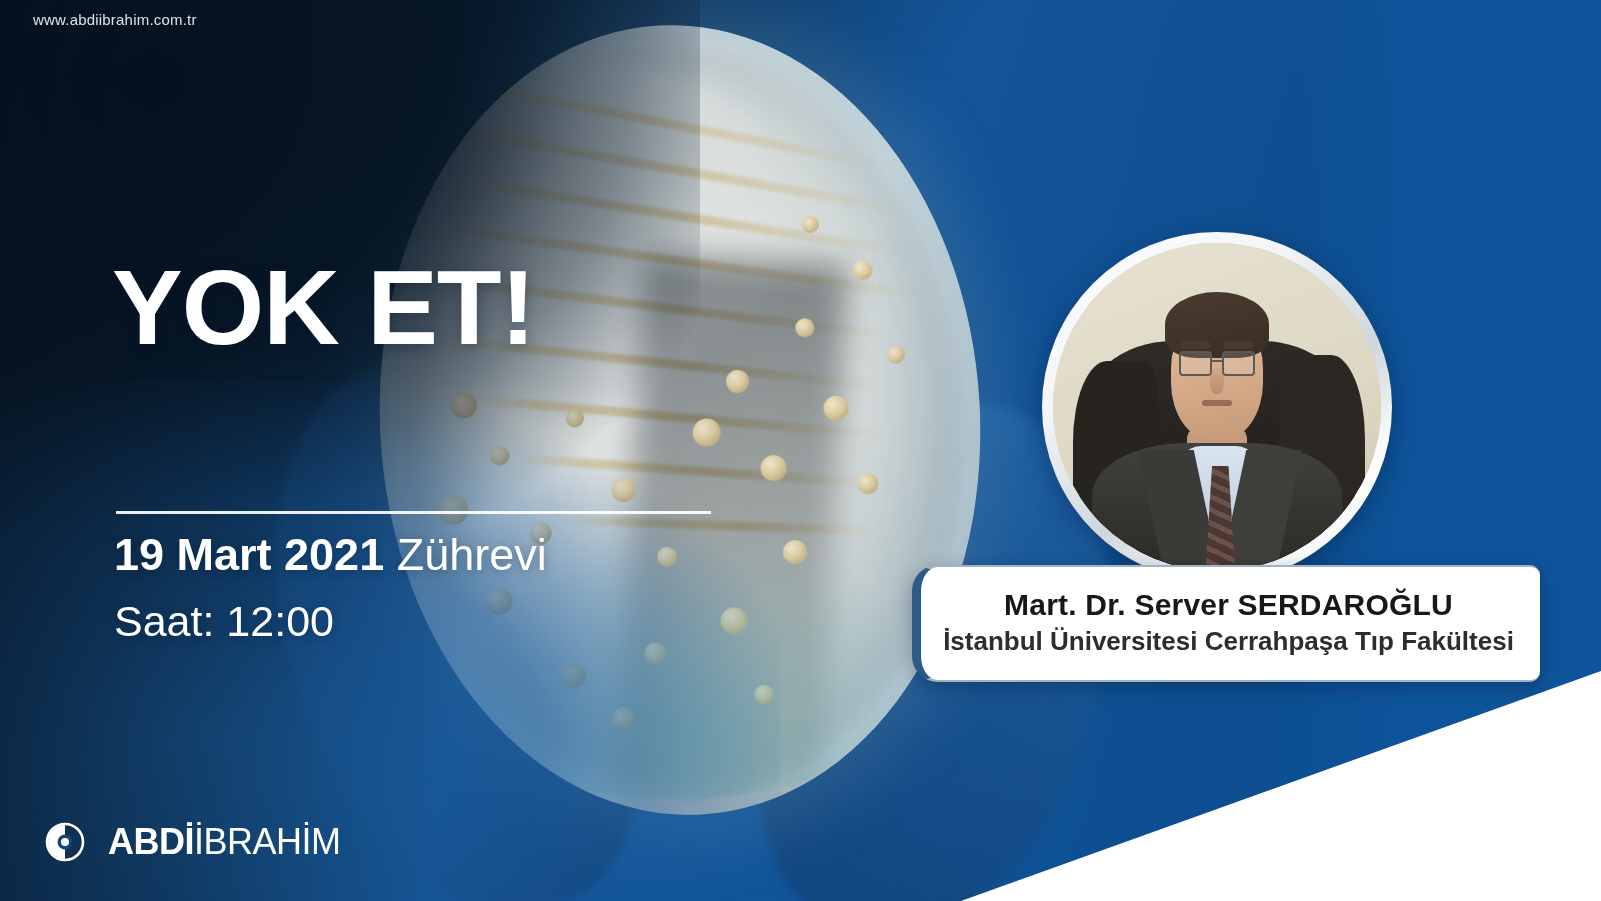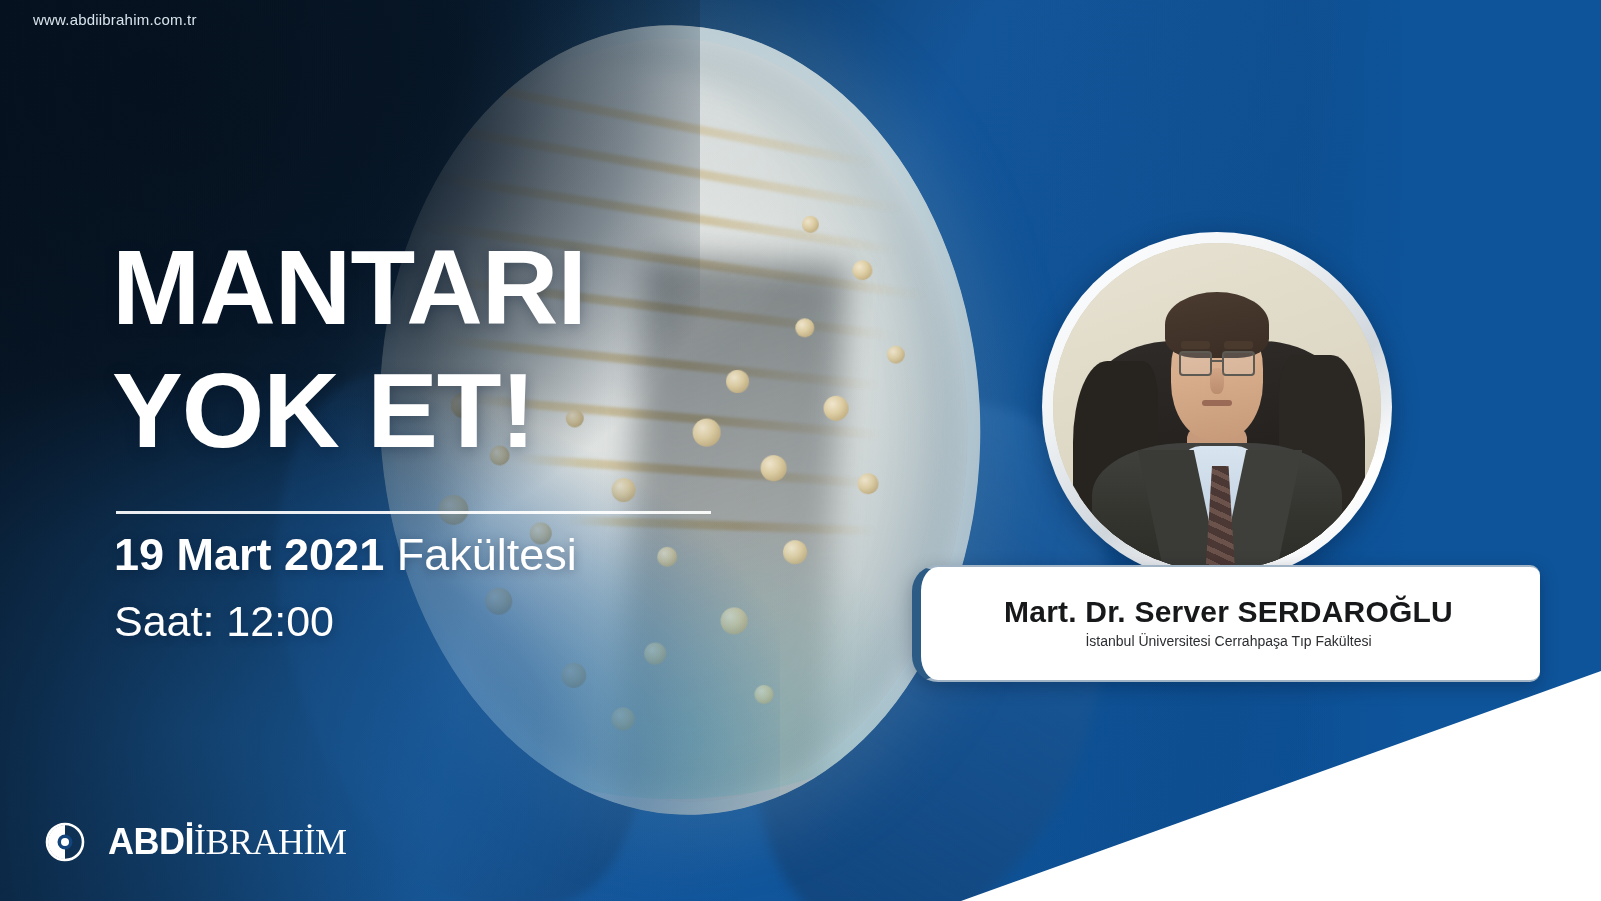--- a/index.html
+++ b/index.html
@@ -213,21 +213,21 @@
     border-bottom:2px solid #9fb3c4;
     box-shadow:0 5px 18px rgba(0,18,40,.30);
     display:flex;flex-direction:column;align-items:center;justify-content:center;
     padding:6px 14px 8px 10px;
   }
   .speaker-name{
     color:#17181a;font-weight:bold;font-size:30px;letter-spacing:.2px;
     margin-bottom:4px;white-space:nowrap;
   }
   .speaker-aff{
-    color:#2b2d30;font-size:14px;line-height:1.18;text-align:center;white-space:nowrap;
+    color:#2b2d30;font-size:26px;line-height:1.18;text-align:center;white-space:nowrap;font-weight:bold;
   }
 
   
   .white-corner{
     position:absolute;right:0;bottom:0;width:640px;height:230px;
     background:#fff;
     clip-path:polygon(100% 0,100% 100%,0 100%);
   }
 
   
@@ -237,21 +237,21 @@
 
   
   .abdi{
     position:absolute;left:44px;bottom:38px;display:flex;align-items:center;gap:22px;
   }
   .abdi-mark{width:42px;height:42px;flex:none;}
   .abdi-text{
     color:#fff;font-size:36px;letter-spacing:-.5px;white-space:nowrap;
   }
   .abdi-text .b{font-weight:bold;}
-  .abdi-text .n{font-weight:normal;font-family:Liberation Serif, serif;}
+  .abdi-text .n{font-weight:normal;}
 </style>
 </head>
 <body>
 
 <div id="banner">
 
   <div class="bg-base"></div>
 
   <div class="dish-wrap">
     <div class="glove-l"></div>
@@ -299,28 +299,27 @@
   </div>
 
   <div class="bg-dark-tl"></div>
   <div class="bg-blue-bl"></div>
   <div class="bg-vignette"></div>
   <div class="bg-right-flat"></div>
 
   <div class="site-url">www.abdiibrahim.com.tr</div>
 
   <div class="headline">
-    <span>MANTARI</span>
     <span class="l2">YOK ET!</span>
   </div>
 
   <div class="divider"></div>
 
   <div class="date-line">
-    <span class="b">19 Mart 2021</span><span class="n"> Fakültesi</span>
+    <span class="b">19 Mart 2021</span><span class="n"> Zührevi</span>
   </div>
   <div class="time-line">Saat: 12:00</div>
 
 
   <div class="photo-ring">
     <div class="photo">
       <div class="ph-wall"></div>
       <div class="ph-chair"></div>
       <div class="ph-chair-l"></div>
       <div class="ph-chair-r"></div>

